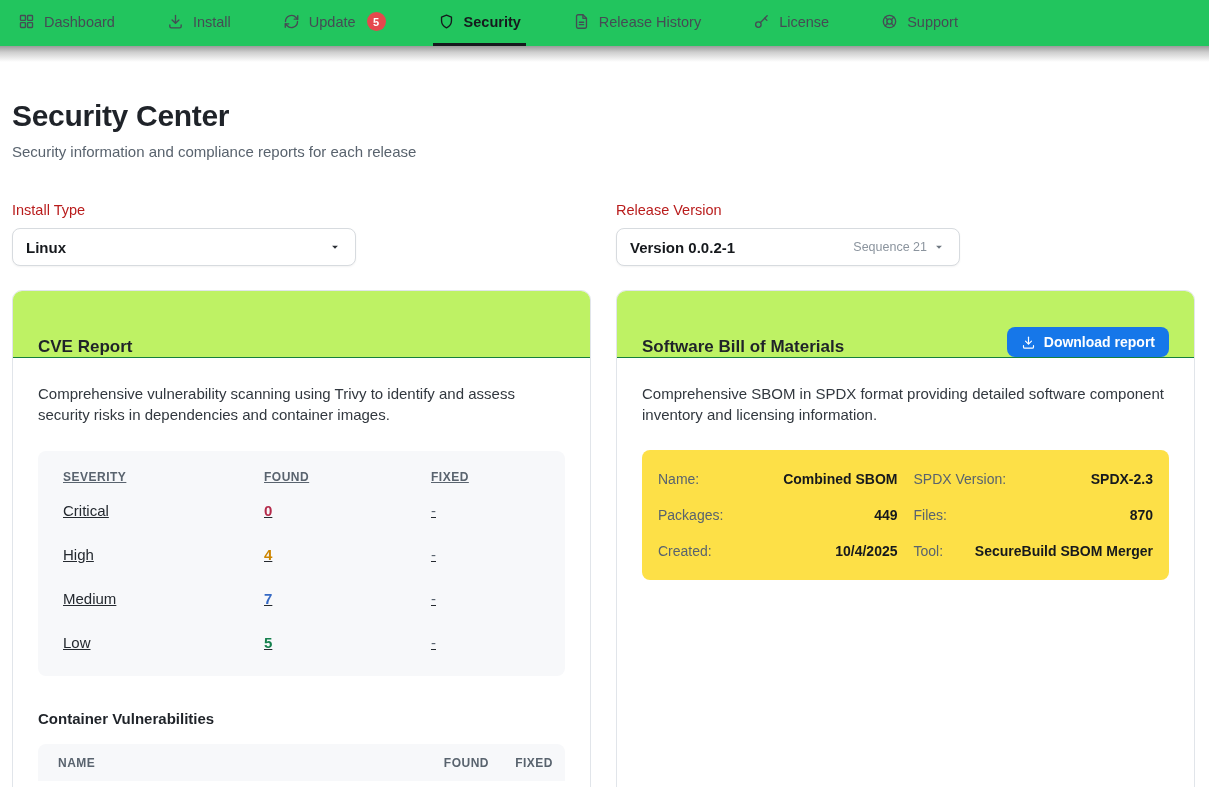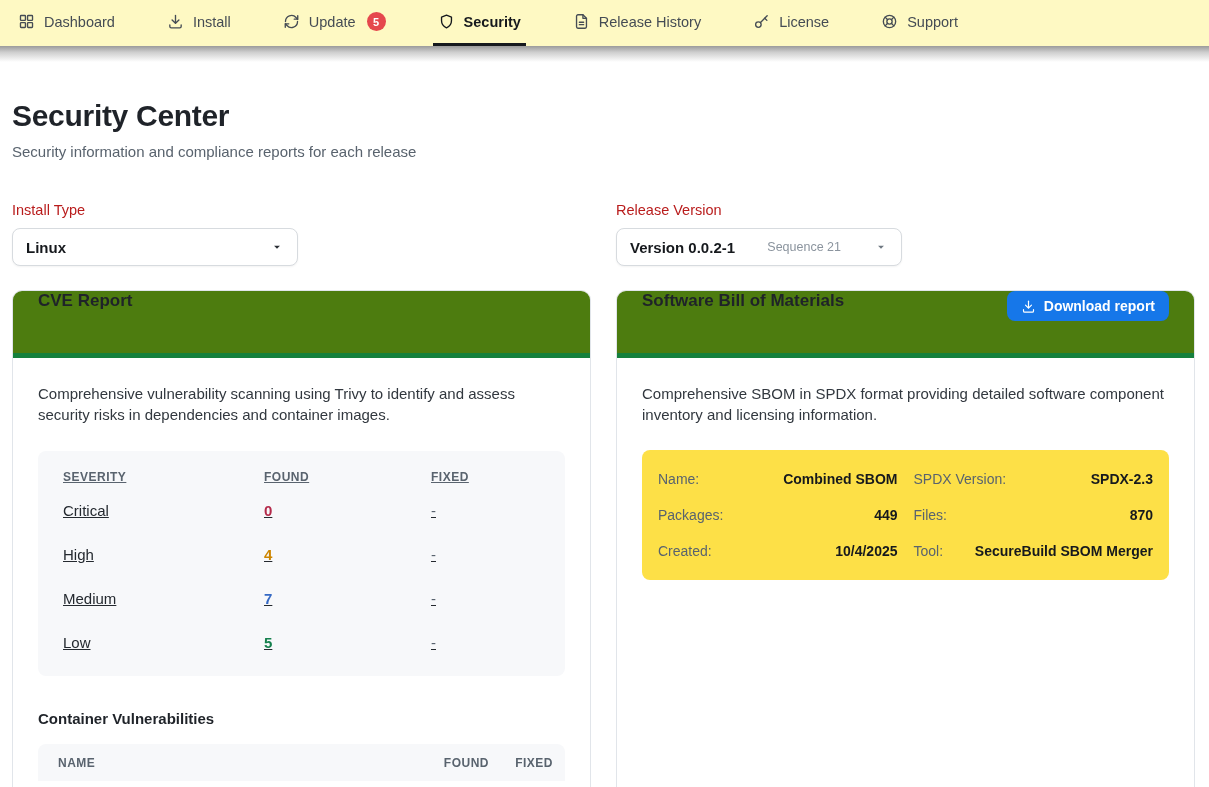--- a/index.html
+++ b/index.html
@@ -7,21 +7,21 @@
   body {
     font-family: "Liberation Sans", "DejaVu Sans", sans-serif;
     background: #fff;
     color: #1f2329;
   }
   .screen { width: 1209px; height: 787px; overflow: hidden; background: #fff; }
 
   
   .topnav {
     height: 46px;
-    background: #fef9c3;
+    background: #22c55e;
     display: flex;
     align-items: stretch;
     gap: 42px;
     padding: 0 13px;
   }
   .nav-item {
     display: flex;
     align-items: center;
     gap: 9px;
     padding: 0 5px;
@@ -48,52 +48,51 @@
   
   .content { padding: 0 14px 0 12px; }
   .page-title { margin: 36px 0 0; font-size: 30px; line-height: 36px; font-weight: 700; letter-spacing: -0.3px; color: #1f2329; }
   .page-subtitle { margin: 7px 0 0; font-size: 15px; line-height: 21px; color: #59636e; }
 
   
   .filters { margin-top: 40px; display: grid; grid-template-columns: 1fr 1fr; gap: 25px; }
   .filter-label { font-size: 14.5px; color: #b91c1c; }
   .select {
     margin-top: 10px;
-    width: 286px; height: 38px;
+    width: 344px; height: 38px;
     background: #fff;
     border: 1px solid #d7dbdf;
     border-radius: 8px;
     display: flex; align-items: center;
     padding: 0 13px;
     box-shadow: 0 1px 2px rgba(0,0,0,.05);
     cursor: pointer;
-    gap: 28px;
   }
   .select-value { font-size: 15px; font-weight: 700; color: #16191d; }
   .select-secondary { margin-left: auto; font-size: 12.5px; color: #8b949e; }
   .caret { display: flex; align-items: center; color: #2a2f35; }
   .caret svg { width: 14px; height: 14px; }
   .caret-end { margin-left: auto; }
   .caret-sec { margin-left: 5px; color: #6e7781; }
 
   
   .cards { margin-top: 24px; display: grid; grid-template-columns: 1fr 1fr; gap: 25px; align-items: stretch; }
   .card {
     background: #fff;
     border: 1px solid #e1e5ea;
     border-radius: 10px;
     overflow: hidden;
     display: flex; flex-direction: column;
   }
   .card-header {
     height: 67px; flex: 0 0 67px;
-    background: #4d7c0f;
-    border-bottom: 5px solid #15803d;
+    background: #bef264;
+    border-bottom: 1px solid #15803d;
     padding: 0 25px;
-    display: flex; align-items: flex-start; justify-content: space-between;
+    display: flex; align-items: flex-end; justify-content: space-between;
   }
   .card-title { font-size: 17px; font-weight: 600; color: #1f2329; }
   .card-body { padding: 25px; flex: 1; }
   .card-desc { margin: 5px 0 0; font-size: 15px; line-height: 21px; color: #32383f; }
 
   
   .sev-box { margin-top: 26px; background: #f7f8fa; border-radius: 8px; padding: 19px 25px 12px; }
   .sev-head, .sev-row { display: grid; grid-template-columns: 201px 167px 1fr; align-items: center; text-decoration: underline; }
   .sev-head { font-size: 12px; font-weight: 600; letter-spacing: .5px; color: #59636e; padding-bottom: 4px; }
   .sev-row { height: 44px; font-size: 15px; color: #24292f; }

